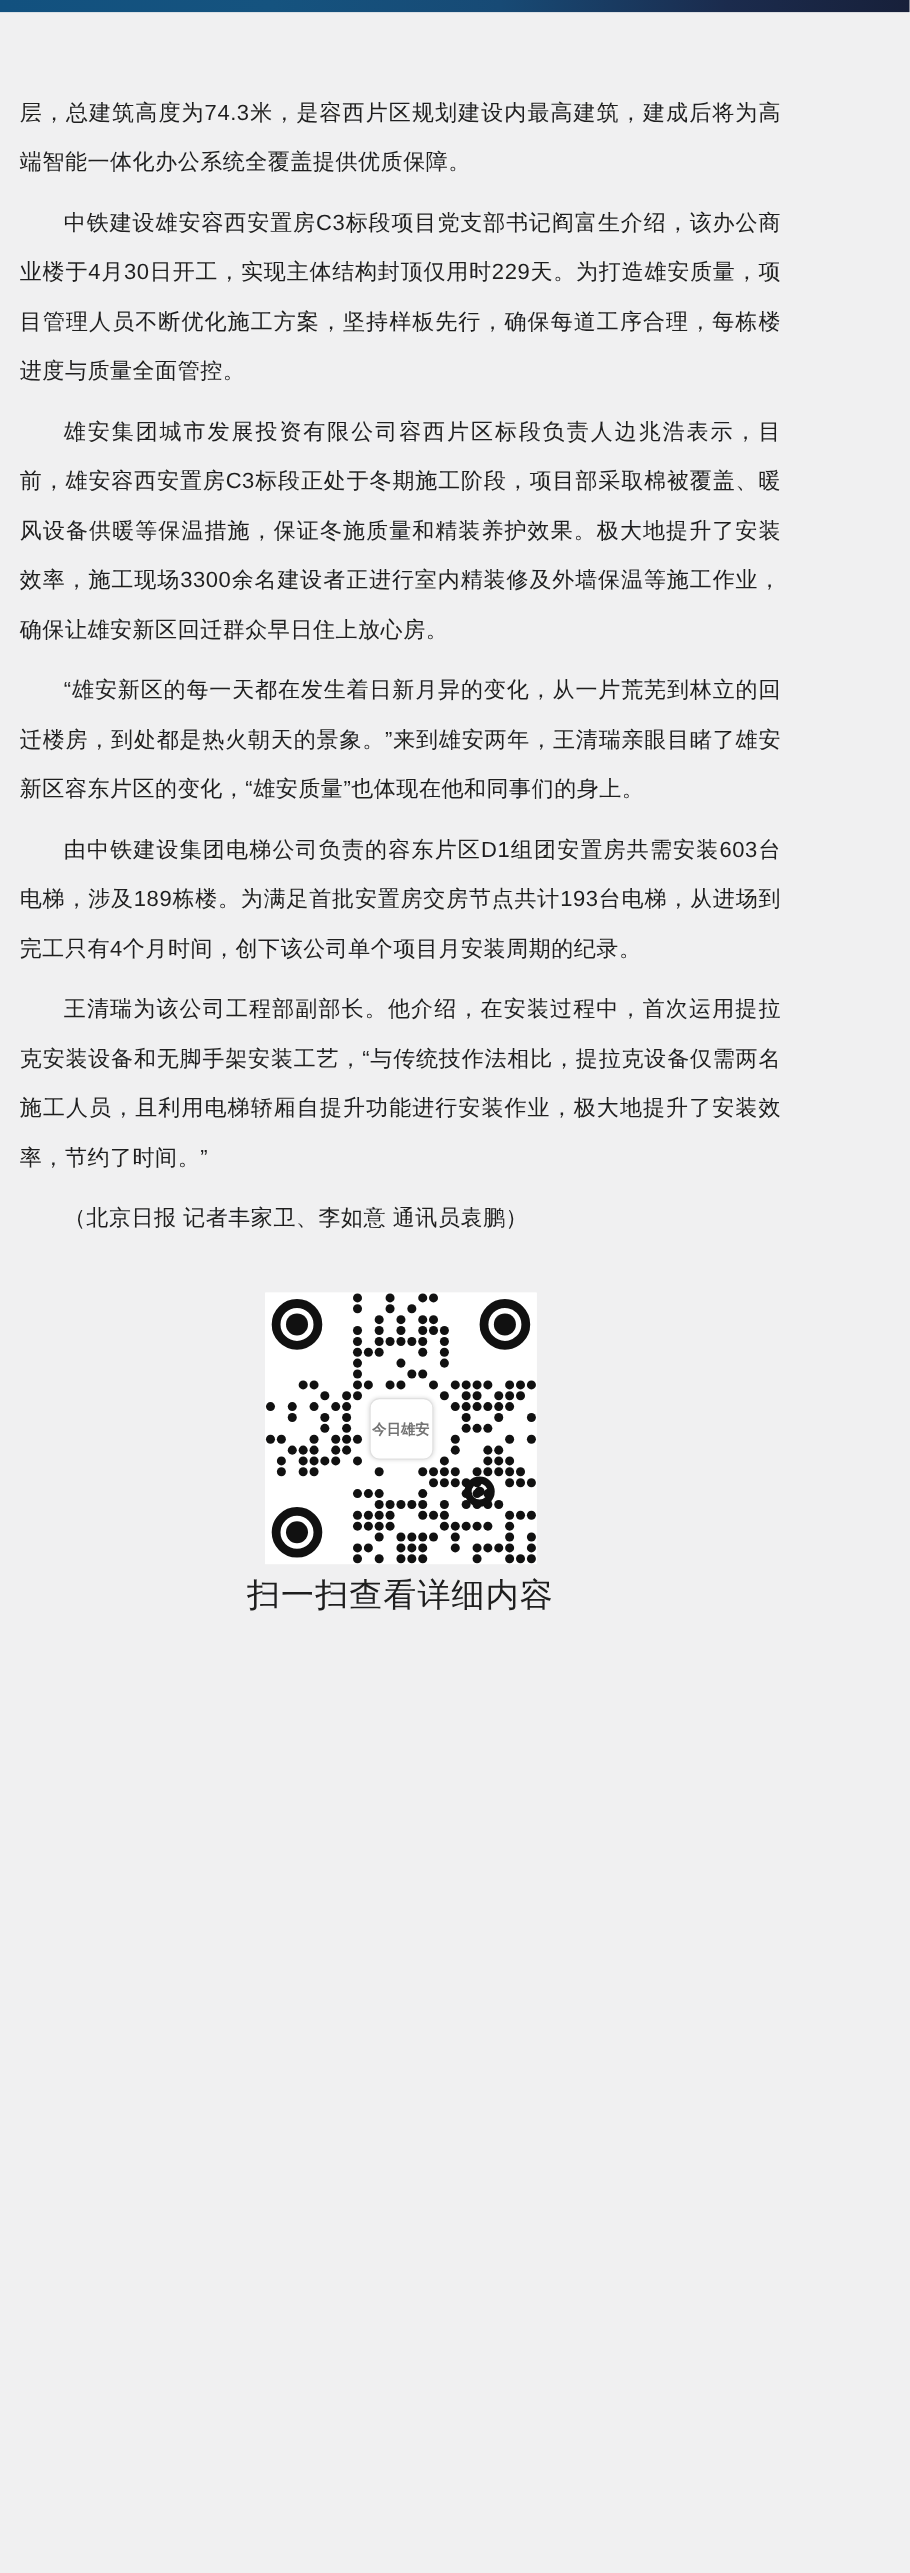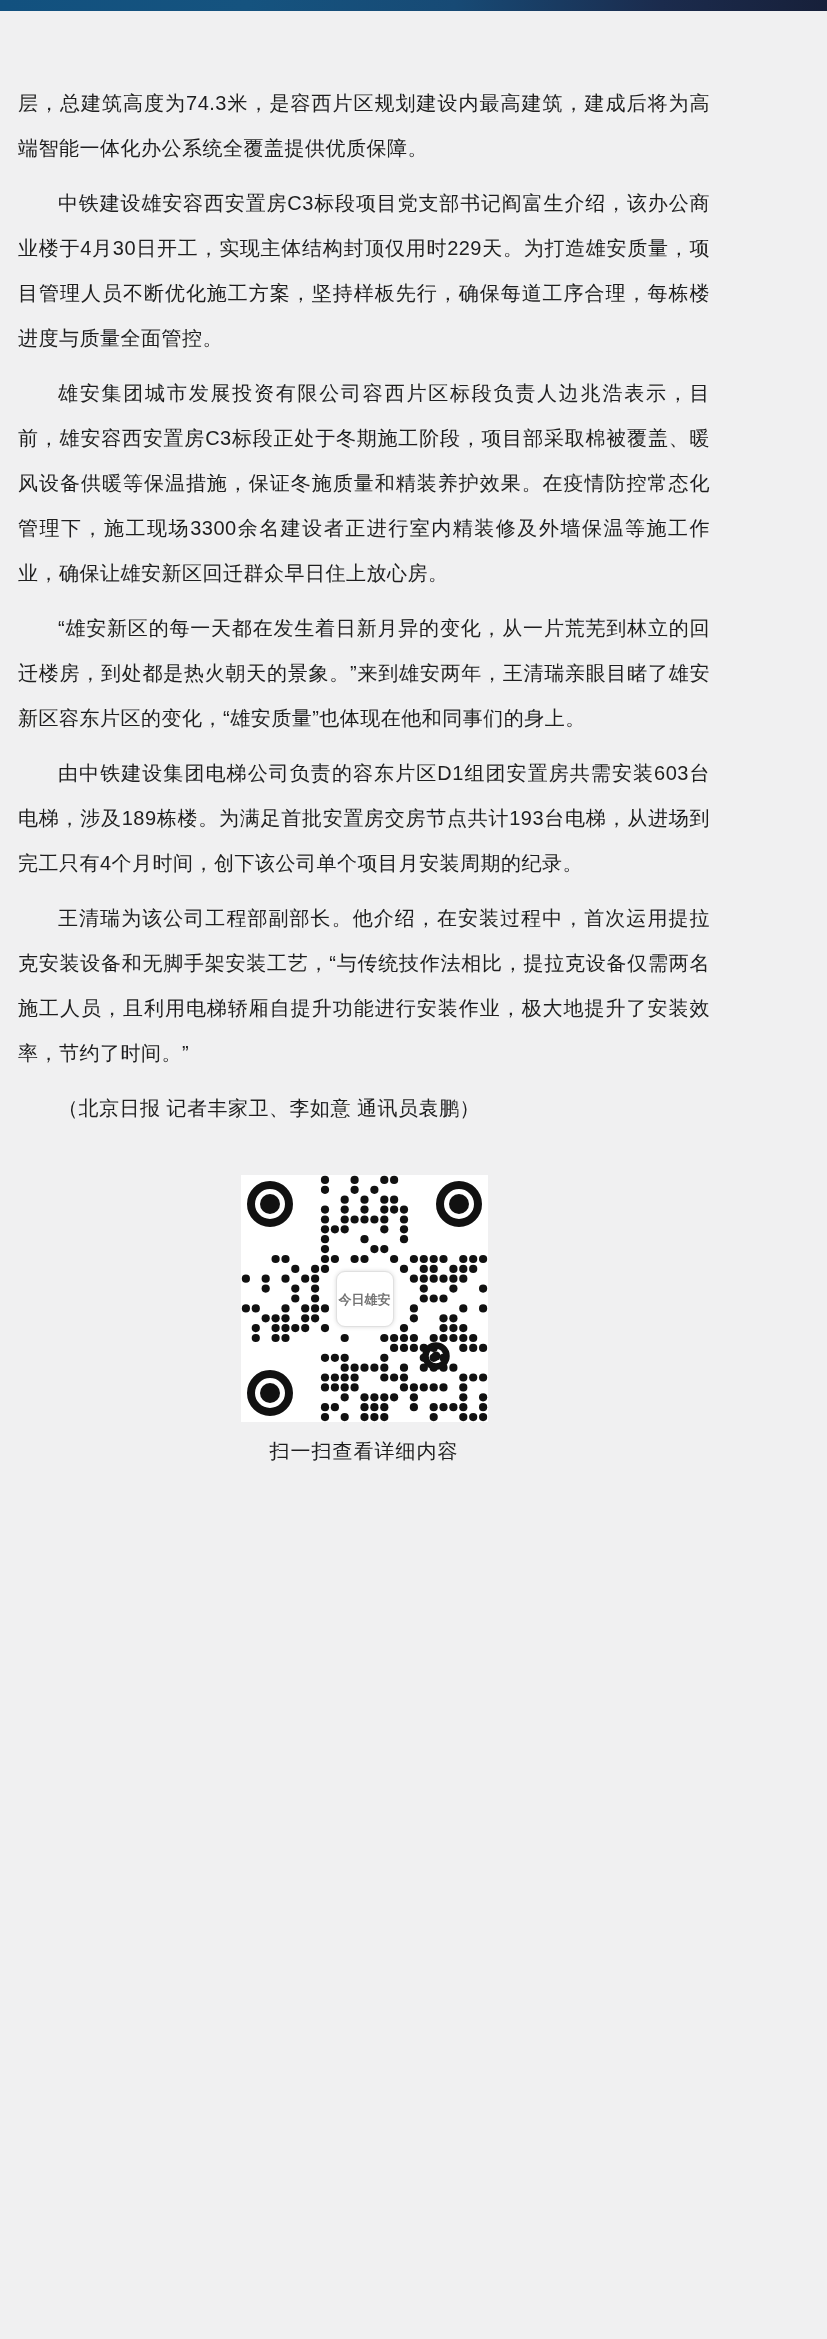--- a/index.html
+++ b/index.html
@@ -59,36 +59,36 @@
     border:1px solid #e0e0e0;
     border-radius:9px;
     box-shadow:0 0 4px rgba(0,0,0,0.15);
     display:flex;align-items:center;justify-content:center;
     font-size:13px;font-weight:bold;
     line-height:15px;
     letter-spacing:0px;
   }
   .qr-caption{
     margin-top:9px;
-    font-size:20px;
+    font-size:30px;
     line-height:40px;
     color:#1e1e1e;
     letter-spacing:1px;
   }
 </style>
 </head>
 <body>
 
 <div class="header-bar"></div>
 
 <div class="article">
   <div>
       <p>层，总建筑高度为74.3米，是容西片区规划建设内最高建筑，建成后将为高端智能一体化办公系统全覆盖提供优质保障。</p>
       <p>中铁建设雄安容西安置房C3标段项目党支部书记阎富生介绍，该办公商业楼于4月30日开工，实现主体结构封顶仅用时229天。为打造雄安质量，项目管理人员不断优化施工方案，坚持样板先行，确保每道工序合理，每栋楼进度与质量全面管控。</p>
-      <p>雄安集团城市发展投资有限公司容西片区标段负责人边兆浩表示，目前，雄安容西安置房C3标段正处于冬期施工阶段，项目部采取棉被覆盖、暖风设备供暖等保温措施，保证冬施质量和精装养护效果。在疫情防控常态化管理下，施工现场3300余名建设者正进行室内精装修及外墙保温等施工作业，确保让雄安新区回迁群众早日住上放心房。</p>
+      <p>雄安集团城市发展投资有限公司容西片区标段负责人边兆浩表示，目前，雄安容西安置房C3标段正处于冬期施工阶段，项目部采取棉被覆盖、暖风设备供暖等保温措施，保证冬施质量和精装养护效果。极大地提升了安装效率，施工现场3300余名建设者正进行室内精装修及外墙保温等施工作业，确保让雄安新区回迁群众早日住上放心房。</p>
       <p>“雄安新区的每一天都在发生着日新月异的变化，从一片荒芜到林立的回迁楼房，到处都是热火朝天的景象。”来到雄安两年，王清瑞亲眼目睹了雄安新区容东片区的变化，“雄安质量”也体现在他和同事们的身上。</p>
       <p>由中铁建设集团电梯公司负责的容东片区D1组团安置房共需安装603台电梯，涉及189栋楼。为满足首批安置房交房节点共计193台电梯，从进场到完工只有4个月时间，创下该公司单个项目月安装周期的纪录。</p>
       <p>王清瑞为该公司工程部副部长。他介绍，在安装过程中，首次运用提拉克安装设备和无脚手架安装工艺，“与传统技作法相比，提拉克设备仅需两名施工人员，且利用电梯轿厢自提升功能进行安装作业，极大地提升了安装效率，节约了时间。”</p>
     </div>
   <p class="byline">（北京日报 记者丰家卫、李如意 通讯员袁鹏）</p>
 </div>
 
 <div class="qr-wrap">
   <div class="qr-box">
     <svg id="qr-svg" width="247" height="247" viewBox="0 0 247 247">

